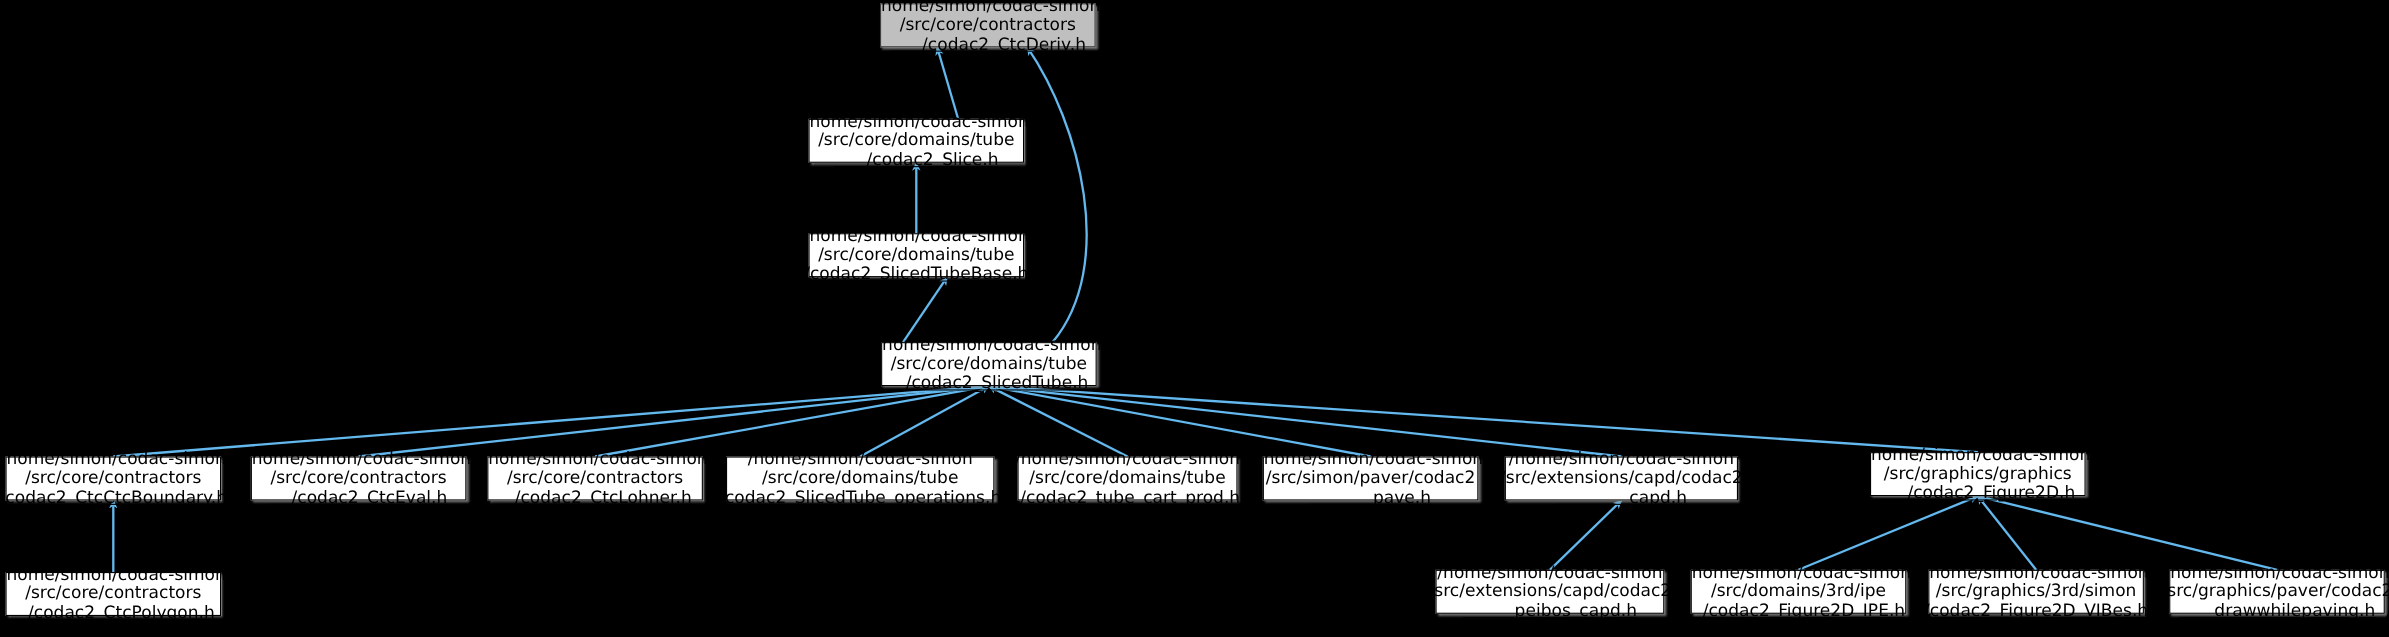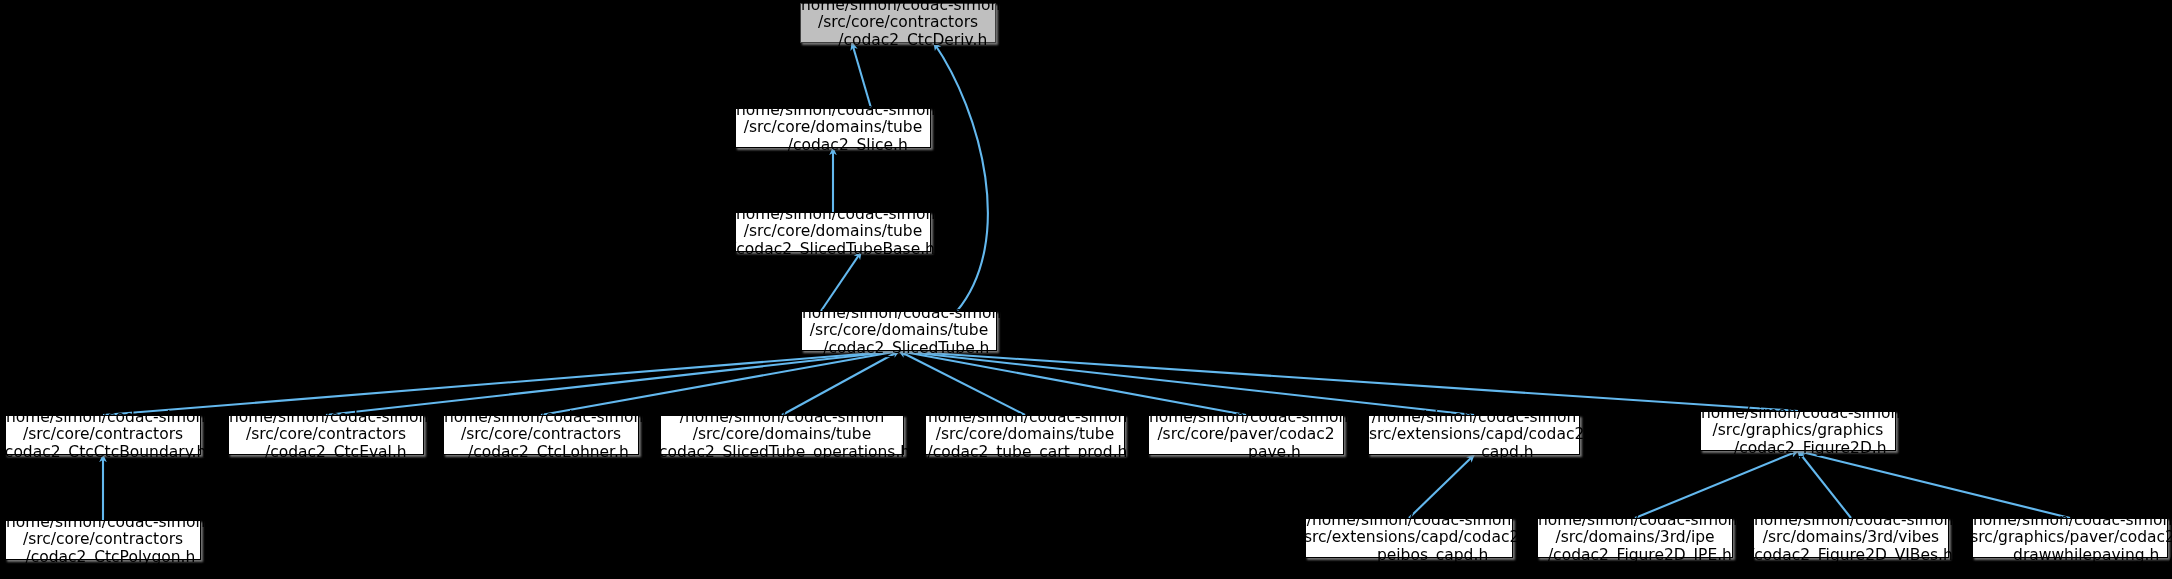--- a/index.html
+++ b/index.html
@@ -43,20 +43,21 @@
   .node.root {
     background: #bfbfbf;
     border: 1px solid #404040;
   }
   .node .ln {
     display: block;
     text-align: left;
   }
   .node .ln.c {
     text-align: left;
+    text-decoration: underline;
   }
 </style>
 </head>
 <body>
 
 <div id="graph">
 
   <svg class="edges" viewBox="0 0 2172 579" xmlns="http://www.w3.org/2000/svg">
     <defs>
       <marker id="ah" markerWidth="9" markerHeight="9" refX="7.2" refY="4.5" orient="auto" markerUnits="userSpaceOnUse">
@@ -87,22 +88,22 @@
   <div id="node-layer">
       <div class="node root" style="left: 800px; top: 3px; width: 196px; height: 40px;"><span class="ln">/home/simon/codac-simon</span><span class="ln">/src/core/contractors</span><span class="ln c">      /codac2_CtcDeriv.h</span></div>
       <div class="node" style="left: 735px; top: 108px; width: 196px; height: 40px;"><span class="ln">/home/simon/codac-simon</span><span class="ln">/src/core/domains/tube</span><span class="ln c">      /codac2_Slice.h</span></div>
       <div class="node" style="left: 735px; top: 212px; width: 196px; height: 40px;"><span class="ln">/home/simon/codac-simon</span><span class="ln">/src/core/domains/tube</span><span class="ln c">/codac2_SlicedTubeBase.h</span></div>
       <div class="node" style="left: 801px; top: 311px; width: 196px; height: 40px;"><span class="ln">/home/simon/codac-simon</span><span class="ln">/src/core/domains/tube</span><span class="ln c">   /codac2_SlicedTube.h</span></div>
       <div class="node" style="left: 5px; top: 415px; width: 196px; height: 40px;"><span class="ln">/home/simon/codac-simon</span><span class="ln">/src/core/contractors</span><span class="ln c">/codac2_CtcCtcBoundary.h</span></div>
       <div class="node" style="left: 228px; top: 415px; width: 196px; height: 40px;"><span class="ln">/home/simon/codac-simon</span><span class="ln">/src/core/contractors</span><span class="ln c">    /codac2_CtcEval.h</span></div>
       <div class="node" style="left: 443px; top: 415px; width: 196px; height: 40px;"><span class="ln">/home/simon/codac-simon</span><span class="ln">/src/core/contractors</span><span class="ln c">   /codac2_CtcLohner.h</span></div>
       <div class="node" style="left: 660px; top: 415px; width: 244px; height: 40px;"><span class="ln">/home/simon/codac-simon</span><span class="ln">/src/core/domains/tube</span><span class="ln c">/codac2_SlicedTube_operations.h</span></div>
       <div class="node" style="left: 925px; top: 415px; width: 200px; height: 40px;"><span class="ln">/home/simon/codac-simon</span><span class="ln">/src/core/domains/tube</span><span class="ln c"> /codac2_tube_cart_prod.h</span></div>
-      <div class="node" style="left: 1148px; top: 415px; width: 196px; height: 40px;"><span class="ln">/home/simon/codac-simon</span><span class="ln">/src/core/paver/codac2</span><span class="ln c">          _pave.h</span></div>
+      <div class="node" style="left: 1148px; top: 415px; width: 196px; height: 40px;"><span class="ln">/home/simon/codac-simon</span><span class="ln">/src/simon/paver/codac2</span><span class="ln c">          _pave.h</span></div>
       <div class="node" style="left: 1368px; top: 415px; width: 212px; height: 40px;"><span class="ln">/home/simon/codac-simon</span><span class="ln">/src/extensions/capd/codac2</span><span class="ln c">            _capd.h</span></div>
       <div class="node" style="left: 1700px; top: 411px; width: 196px; height: 40px;"><span class="ln">/home/simon/codac-simon</span><span class="ln">/src/graphics/graphics</span><span class="ln c">     /codac2_Figure2D.h</span></div>
       <div class="node" style="left: 5px; top: 520px; width: 196px; height: 40px;"><span class="ln">/home/simon/codac-simon</span><span class="ln">/src/core/contractors</span><span class="ln c">   /codac2_CtcPolygon.h</span></div>
       <div class="node" style="left: 1305px; top: 518px; width: 208px; height: 40px;"><span class="ln">/home/simon/codac-simon</span><span class="ln">/src/extensions/capd/codac2</span><span class="ln c">        _peibos_capd.h</span></div>
       <div class="node" style="left: 1537px; top: 518px; width: 196px; height: 40px;"><span class="ln">/home/simon/codac-simon</span><span class="ln">/src/domains/3rd/ipe</span><span class="ln c">  /codac2_Figure2D_IPE.h</span></div>
-      <div class="node" style="left: 1753px; top: 518px; width: 196px; height: 40px;"><span class="ln">/home/simon/codac-simon</span><span class="ln">/src/domains/3rd/vibes</span><span class="ln c">/codac2_Figure2D_VIBes.h</span></div>
+      <div class="node" style="left: 1753px; top: 518px; width: 196px; height: 40px;"><span class="ln">/home/simon/codac-simon</span><span class="ln">/src/graphics/3rd/simon</span><span class="ln c">/codac2_Figure2D_VIBes.h</span></div>
       <div class="node" style="left: 1972px; top: 518px; width: 196px; height: 40px;"><span class="ln">/home/simon/codac-simon</span><span class="ln">/src/graphics/paver/codac2</span><span class="ln c">     _drawwhilepaving.h</span></div>
     </div>
 </div>
 
 </body></html>

